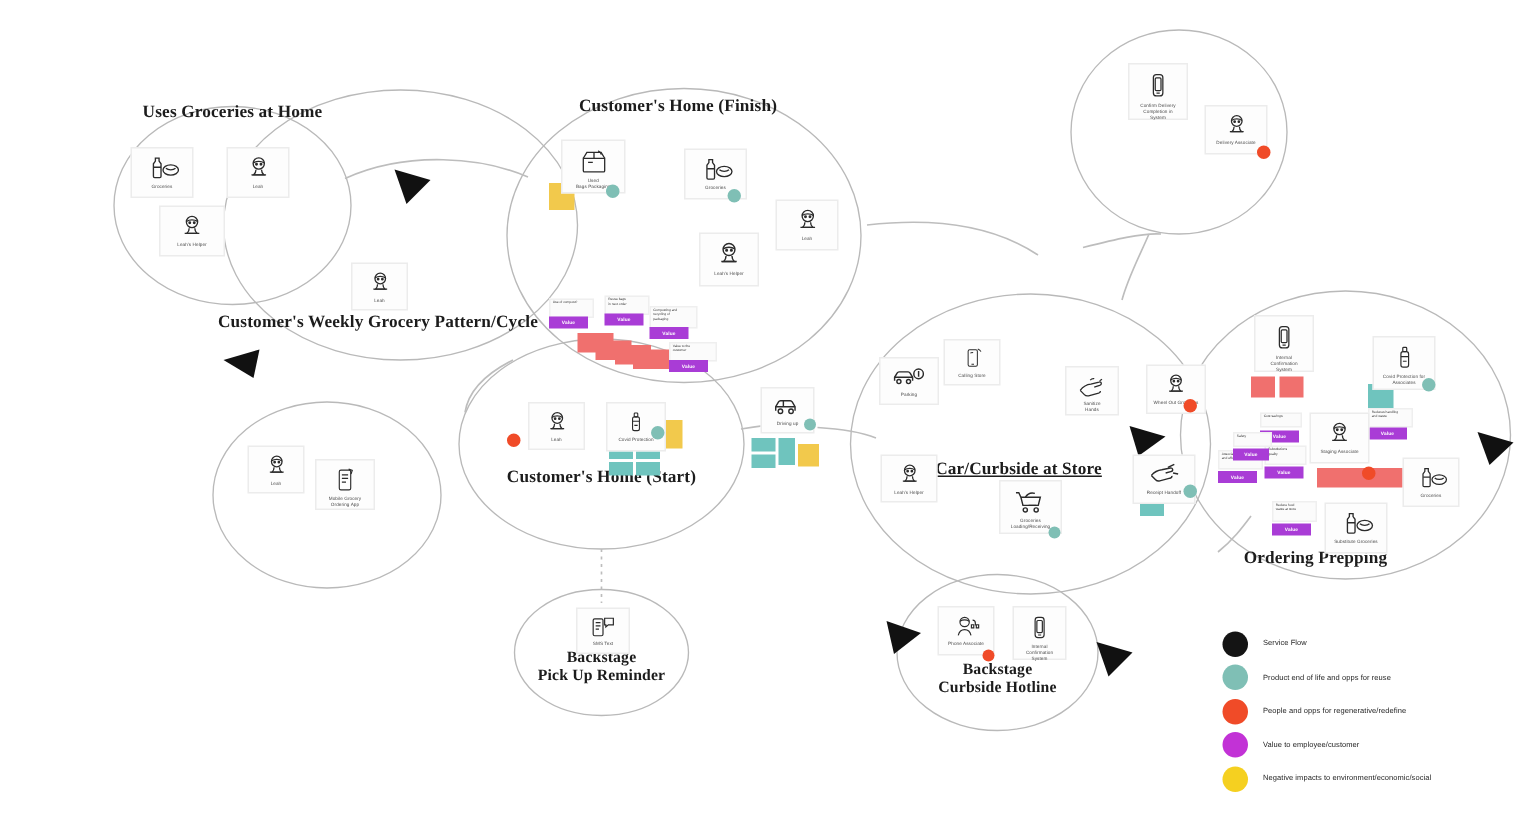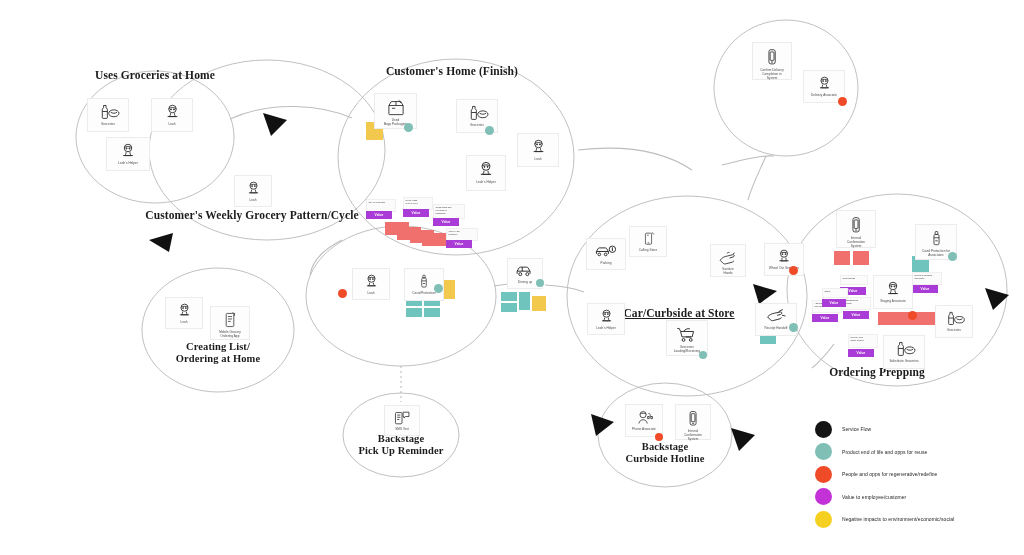--- a/index.html
+++ b/index.html
@@ -100,22 +100,21 @@
       <polygon points="963,288 987,295 971,310"></polygon>
       <polygon points="569,414 592,422 574,436"></polygon>
       <polygon points="709,428 733,435 717,451"></polygon>
     </g>
   </svg>
 
   <div class="layer" id="zone-titles">
       <div class="zone-title zt-lg" style="left: -17px; top: 69px; width: 300px;">Uses Groceries at Home</div>
       <div class="zone-title zt-lg" style="left: 280px; top: 65px; width: 300px;">Customer's Home (Finish)</div>
       <div class="zone-title zt-lg" style="left: 80px; top: 209px; width: 300px;">Customer's Weekly Grocery Pattern/Cycle</div>
-      <div class="zone-title zt-md" style="left: 46px; top: 341px; width: 300px;">Creating List/
-Ordering at Home</div>
+      <div class="zone-title zt-lg" style="left: 229px; top: 312px; width: 300px;">Customer's Home (Start)</div>
       <div class="zone-title zt-md" style="left: 229px; top: 433px; width: 300px;">Backstage
 Pick Up Reminder</div>
       <div class="zone-title zt-lg" style="left: 507px; top: 307px; width: 300px; text-decoration: underline;">Car/Curbside at Store</div>
       <div class="zone-title zt-lg" style="left: 705px; top: 366px; width: 300px;">Ordering Prepping</div>
       <div class="zone-title zt-md" style="left: 493px; top: 441px; width: 300px;">Backstage
 Curbside Hotline</div>
     </div>
   <div class="layer" id="stickies-layer">
       <div class="sticky" style="left: 344px; top: 122px; width: 17px; height: 18px; background: rgb(242, 201, 76);"></div>
       <div class="sticky" style="left: 414px; top: 280px; width: 19px; height: 19px; background: rgb(242, 201, 76);"></div>

